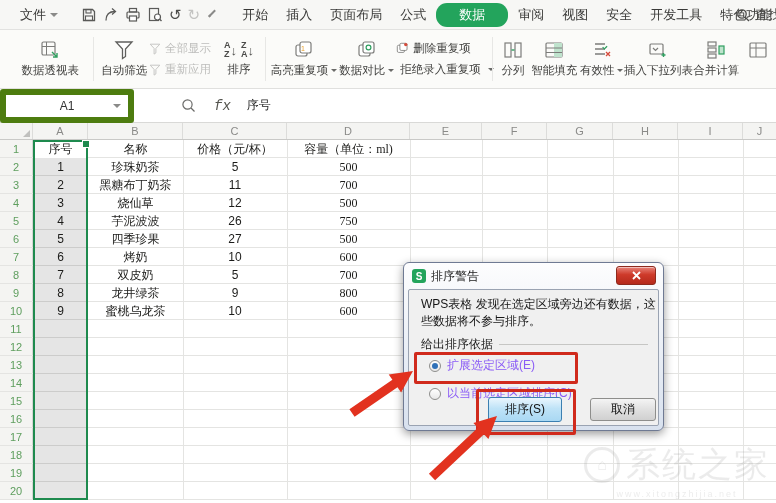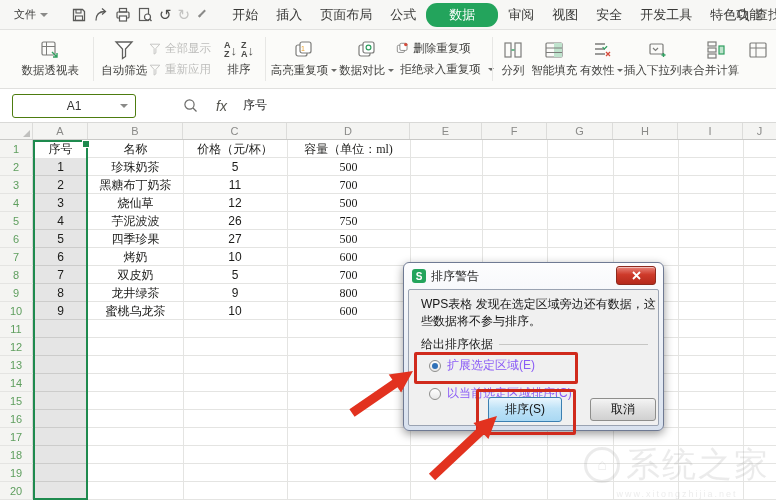--- a/index.html
+++ b/index.html
@@ -4,21 +4,21 @@
 <style>
   html,body{margin:0;padding:0;}
   .page{position:relative;width:776px;height:503px;overflow:hidden;background:#fff;
         font-family:"Liberation Sans",sans-serif;font-size:12px;color:#333;}
 
   
   .menubar{position:absolute;left:0;top:0;width:776px;height:29px;background:#f7f7f5;
            border-bottom:1px solid #e2e2e0;display:flex;align-items:center;white-space:nowrap;}
   .ham{width:15px;height:11px;margin-left:10px;display:flex;flex-direction:column;justify-content:space-between;}
   .ham i{display:block;height:2px;background:#4a4a48;border-radius:1px;}
-  .filelbl{margin-left:4px;font-size:11px;color:#3a3a38;}
+  .filelbl{margin-left:10px;font-size:13px;color:#3a3a38;}
   .caret{width:0;height:0;border-left:4px solid transparent;border-right:4px solid transparent;
          border-top:4px solid #8a8a88;margin-left:4px;}
   .msep{width:1px;height:16px;background:#dddddb;margin:0 9px 0 11px;}
   .qicn{width:17px;margin:0 3px;display:inline-flex;align-items:center;justify-content:center;}
   .qicn svg{display:block;}
   .gray-glyph{color:#c3c3c1;font-size:15px;line-height:1;}
   .dark-glyph{color:#4c4c4a;font-size:15px;line-height:1;}
   .chev{width:7px;height:7px;border-right:2px solid #8a8a88;border-bottom:2px solid #8a8a88;
         transform:rotate(45deg);margin:0 6px 3px 8px;}
   .tabs{display:flex;align-items:center;margin-left:14px;}
@@ -39,24 +39,24 @@
   .small{display:flex;align-items:center;gap:4px;font-size:11.5px;color:#3f3f3d;}
   .small.disabled{color:#bdbdbb;}
   .sortglyphs{display:flex;gap:4px;align-items:center;}
   .azstack{display:flex;align-items:center;}
   .azletters{display:flex;flex-direction:column;font-size:9px;line-height:9px;color:#4c4c4a;font-weight:bold;}
   .azarrow{font-size:13px;color:#4c4c4a;line-height:1;}
 
   
   .fbar{position:absolute;left:0;top:89px;width:776px;height:33px;background:#fff;
         border-bottom:1px solid #d9d9d7;display:flex;align-items:center;}
-  .namebox{margin-left:12px;width:122px;height:22px;border:1px solid #4d7c0f;border-radius:3px;
+  .namebox{margin-left:0;width:122px;height:22px;border:6px solid #4d7c0f;border-radius:3px;
            display:flex;align-items:center;justify-content:center;position:relative;font-size:12px;color:#333;}
   .namebox .caret{position:absolute;right:7px;top:9px;}
-  .fx{font-style:italic;font-family:Liberation Sans, sans-serif;font-size:14px;color:#55554f;margin-left:14px;}
+  .fx{font-style:italic;font-family:Liberation Mono, monospace;font-size:14px;color:#55554f;margin-left:14px;}
   .fcontent{margin-left:16px;color:#222;}
 
   
   .sheet{position:absolute;left:0;top:123px;width:776px;height:380px;background:#fff;}
   .colhdr{display:flex;height:17px;background:#f4f4f2;border-bottom:1px solid #c9c9c7;box-sizing:border-box;}
   .ch{box-sizing:border-box;border-right:1px solid #dcdcda;color:#8a8a88;font-size:11px;
       display:flex;align-items:center;justify-content:center;}
   .ch.corner{position:relative;}
   .ch.corner i{position:absolute;right:2px;bottom:2px;width:0;height:0;
                border-left:7px solid transparent;border-bottom:7px solid #c0c0be;}

